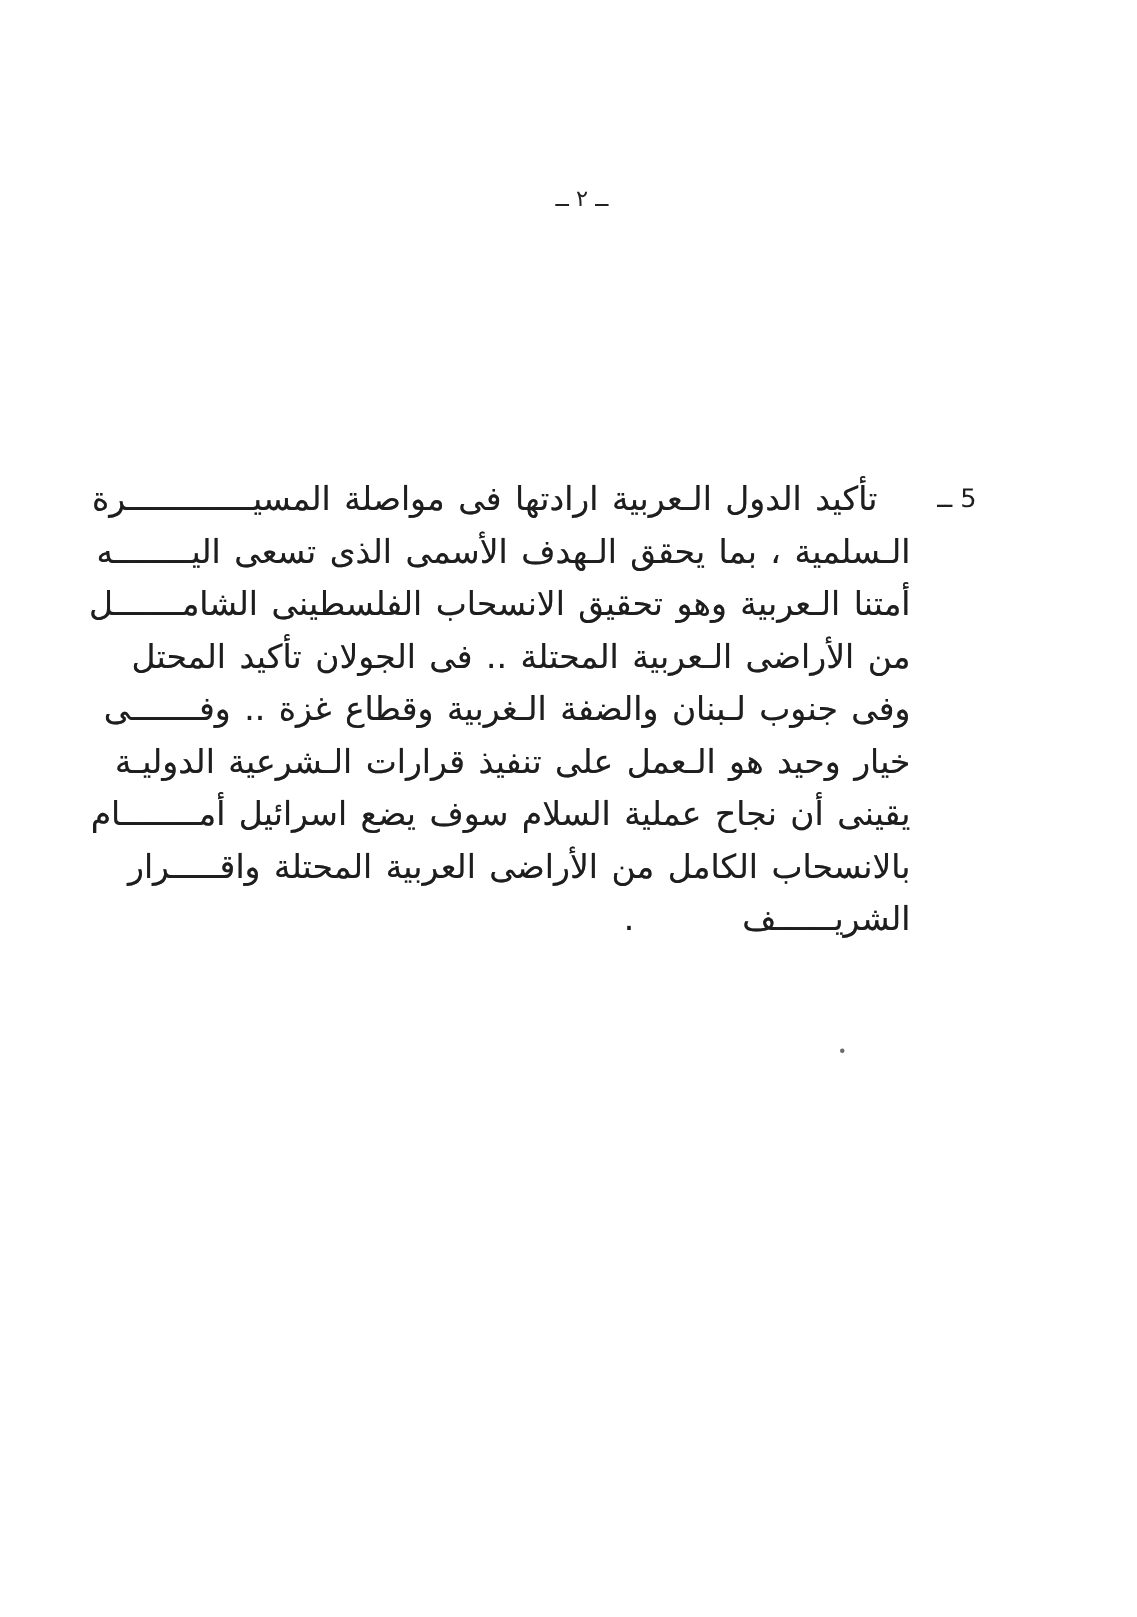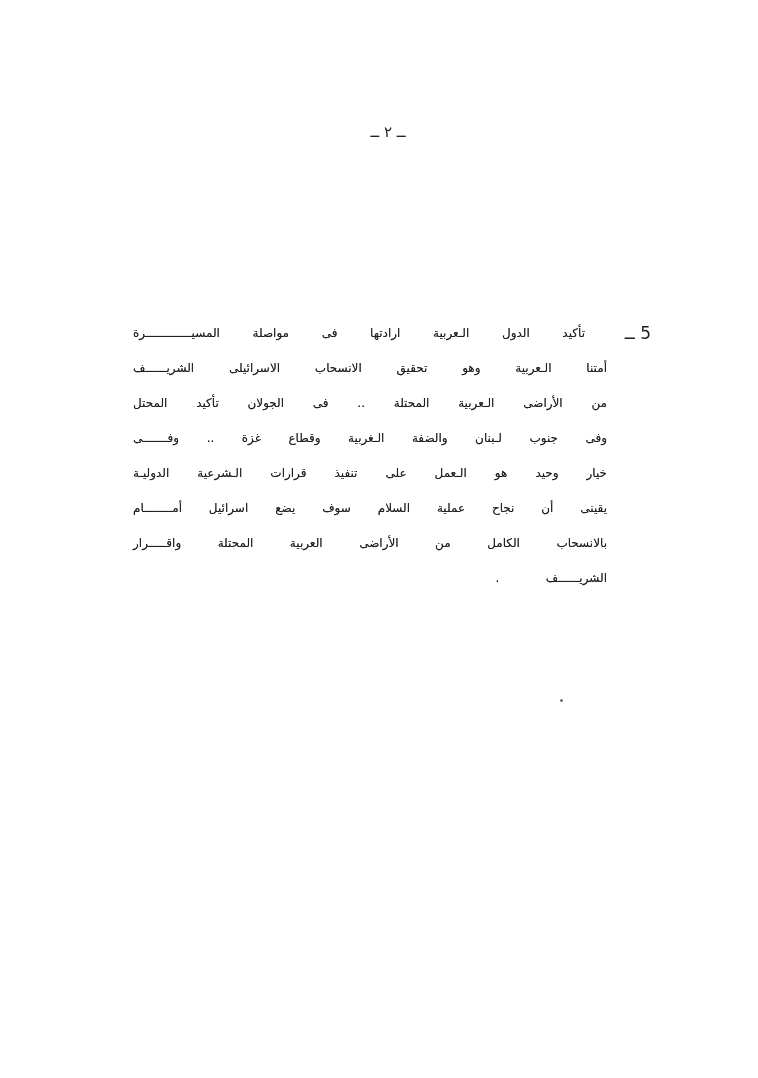--- a/index.html
+++ b/index.html
@@ -48,21 +48,21 @@
     direction: rtl;
     text-align: right;
   }
   .text-lines {
     flex: none;
     width: 474px;
   }
   .text-line {
     direction: rtl;
     unicode-bidi: embed;
-    font-size: 12px;
+    font-size: 22px;
     line-height: 35px;
     height: 35px;
     text-align: justify;
     text-align-last: justify;
     word-spacing: 2px;
     white-space: nowrap;
     color: #1e1e1e;
     
     text-shadow: 0 0 0.4px rgba(30,30,30,0.55);
   }
@@ -90,21 +90,22 @@
 
 <div class="scan-page">
 
   <div class="page-number">ــ ٢ ــ</div>
 
   <div class="paragraph-block">
     <div class="item-marker">5 ــ</div>
 
     <div class="text-lines">
       <div class="text-line first-line">تأكيد الدول الـعربية ارادتها فى مواصلة المسيـــــــــــــرة</div>
-      <div class="text-line">أمتنا الـعربية وهو تحقيق الانسحاب الاسرائيلى الشريــــــف</div>
+      <div class="text-line">الـسلمية ، بما يحقق الـهدف الأسمى الذى تسعى اليــــــــه</div>
+      <div class="text-line">أمتنا الـعربية وهو تحقيق الانسحاب الفلسطينى الشامـــــــل</div>
       <div class="text-line">من الأراضى الـعربية المحتلة .. فى الجولان تأكيد المحتل</div>
       <div class="text-line">وفى جنوب لـبنان والضفة الـغربية وقطاع غزة .. وفـــــــى</div>
       <div class="text-line">خيار وحيد هو الـعمل على تنفيذ قرارات الـشرعية الدوليـة</div>
       <div class="text-line">يقينى أن نجاح عملية السلام سوف يضع اسرائيل أمــــــــام</div>
       <div class="text-line">بالانسحاب الكامل من الأراضى العربية المحتلة واقـــــرار</div>
       <div class="text-line last-line">الشريــــــف&nbsp;&nbsp;&nbsp;&nbsp;&nbsp;&nbsp;&nbsp;&nbsp;.</div>
     </div>
   </div>
 
   <div class="scan-speck"></div>

